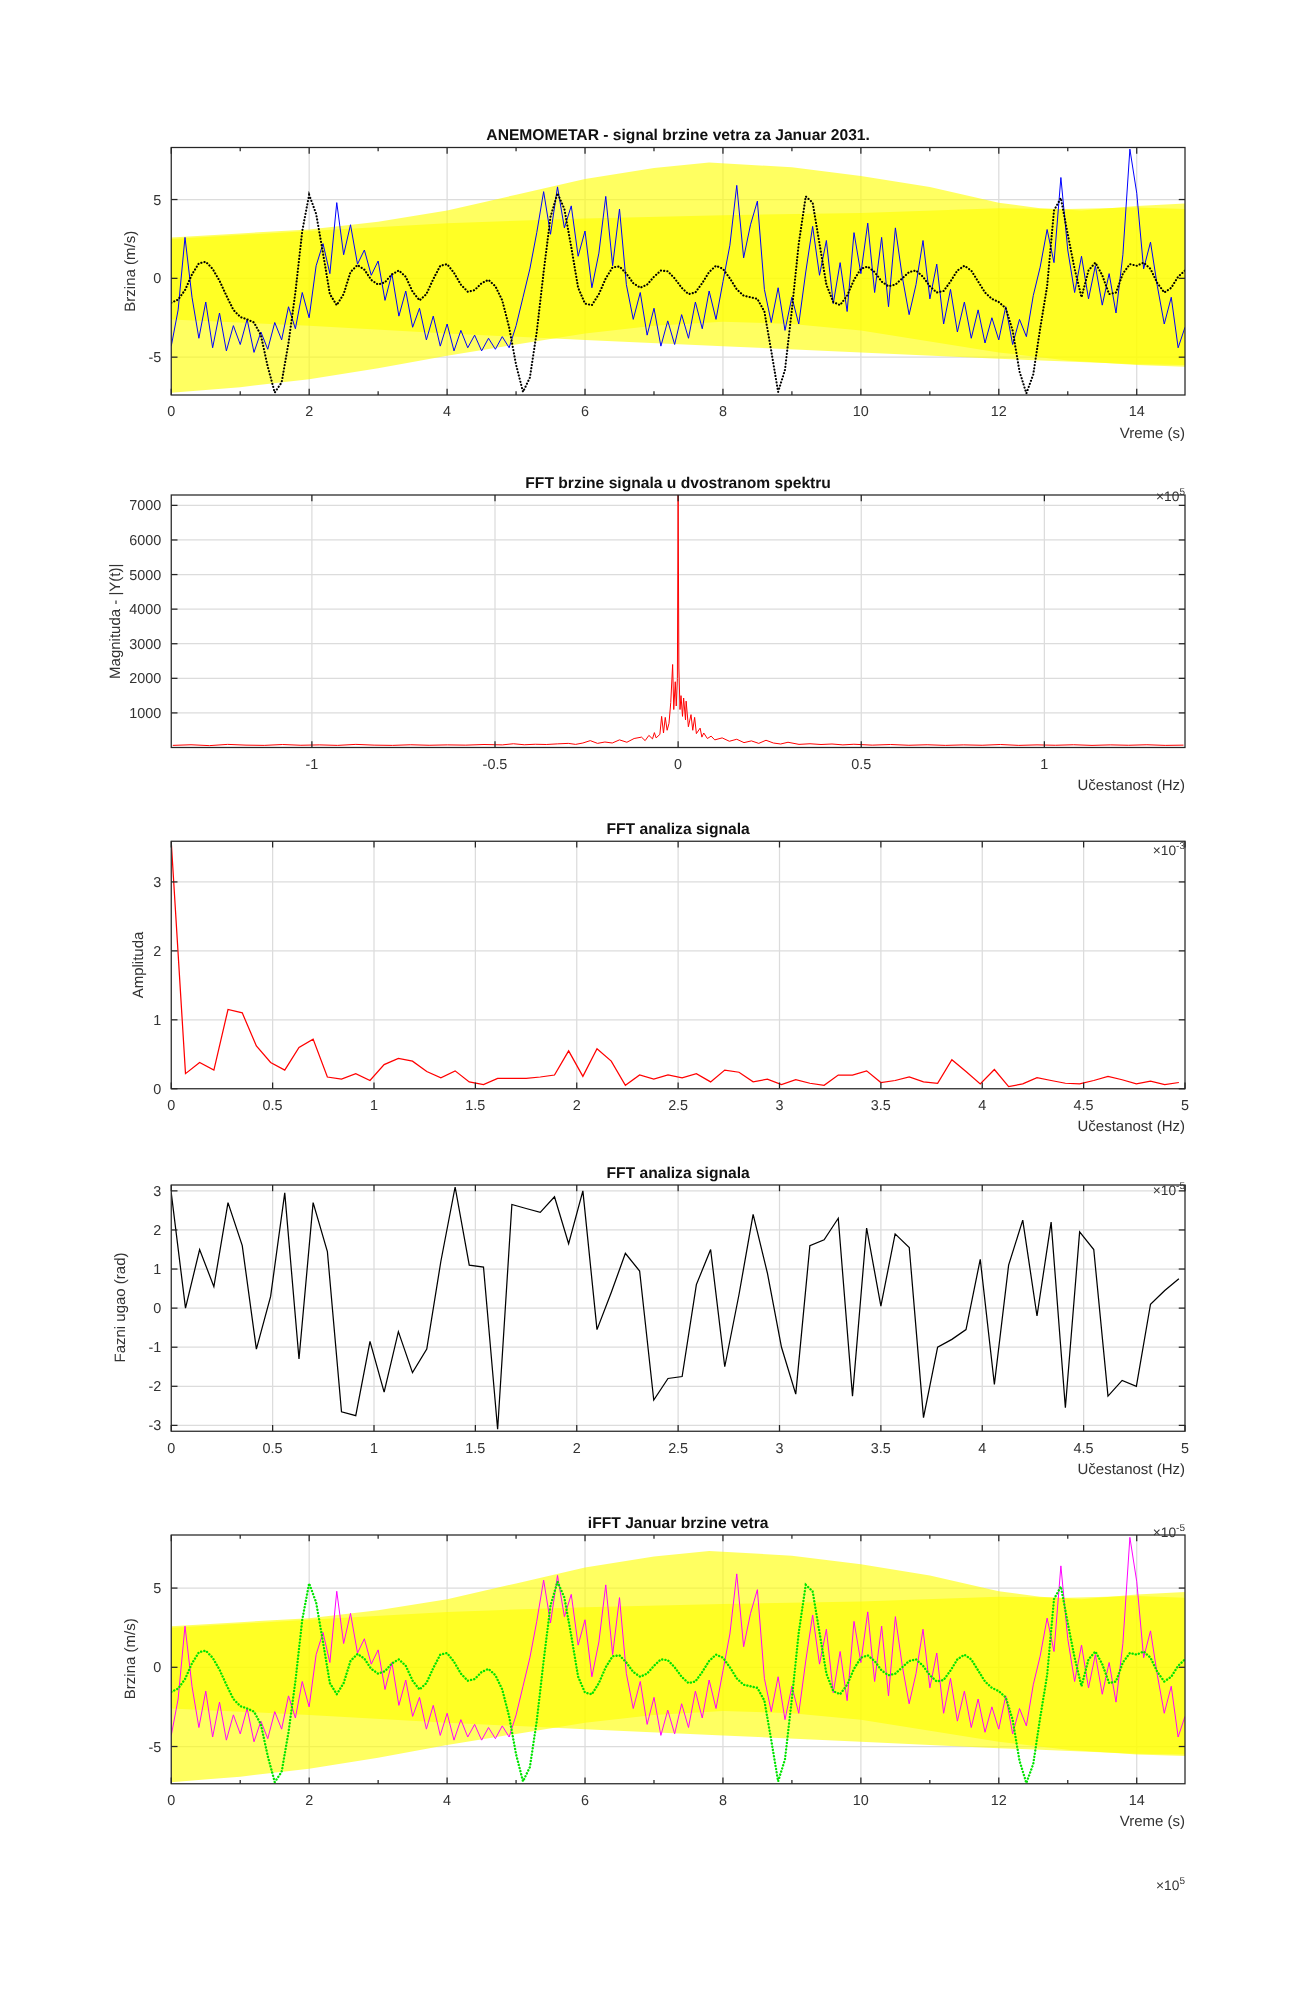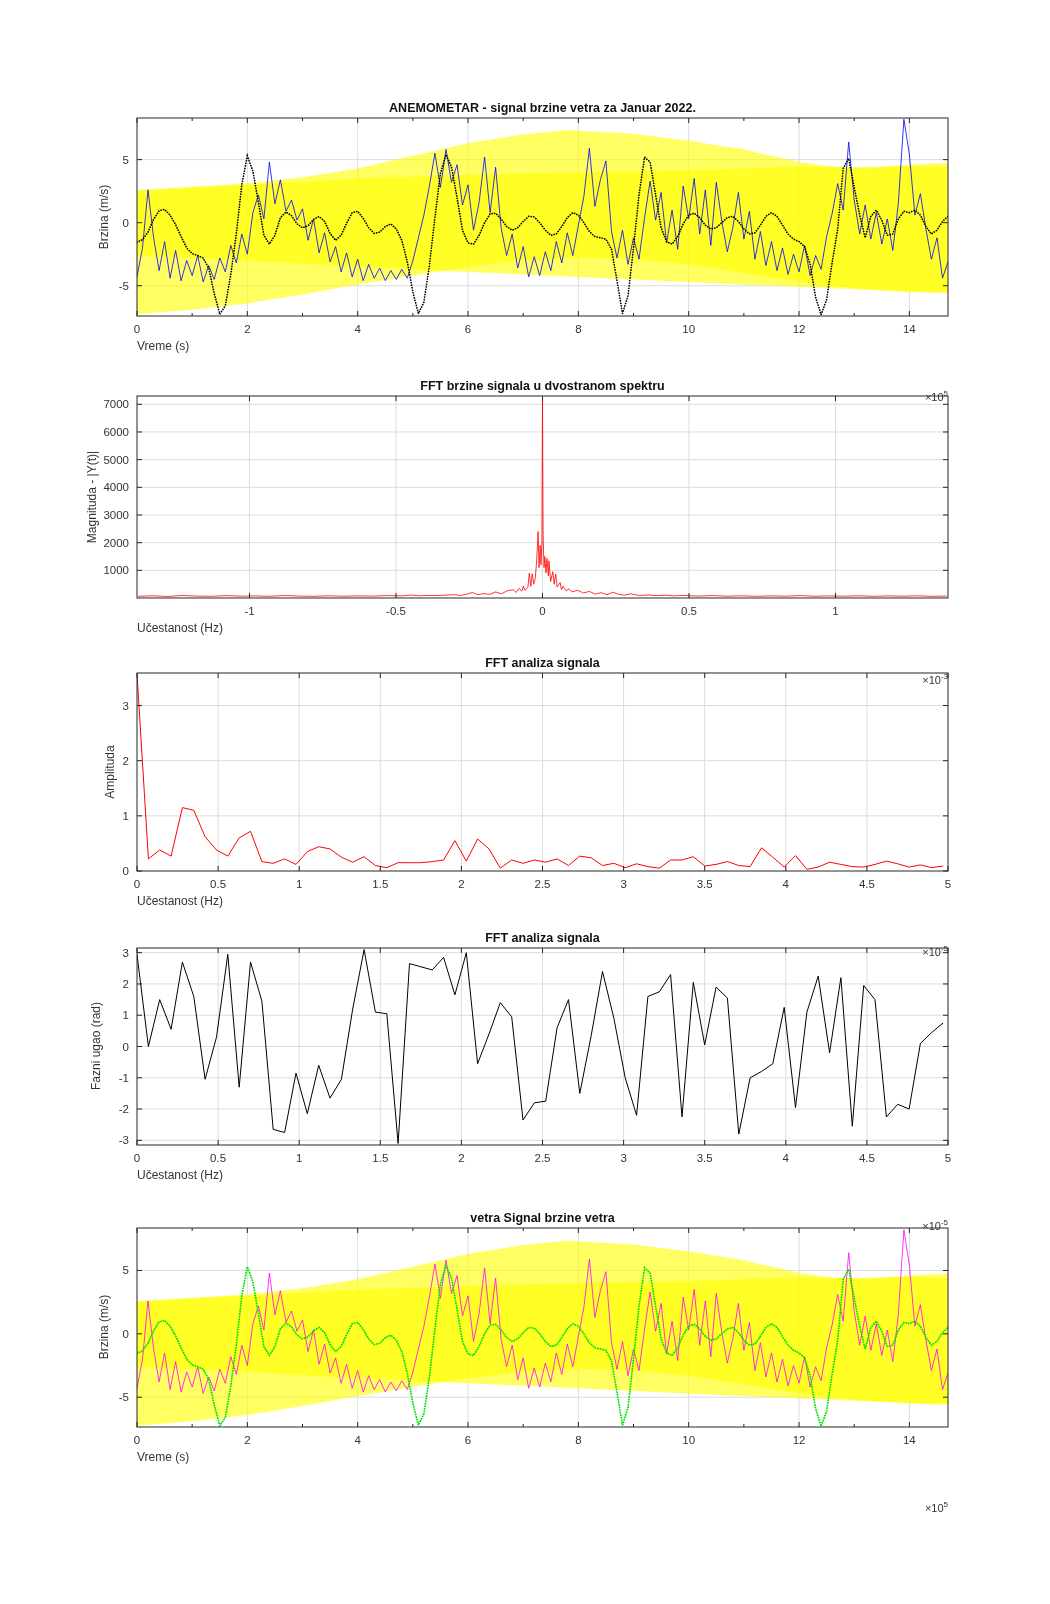--- a/index.html
+++ b/index.html
@@ -1,20 +1,20 @@
 <!DOCTYPE html>
 <html><head>
 <meta charset="utf-8">
 <style>
   html,body{margin:0;padding:0;background:#ffffff;}
   body{width:1050px;height:1604px;position:relative;font-family:"Liberation Sans",sans-serif;}
   #fig{position:absolute;left:0;top:0;}
   .lbl{position:absolute;color:#2b2b2b;font-size:12px;}
   .ttl{left:137px;width:811px;text-align:center;font-weight:bold;font-size:12.5px;color:#111;}
-  .xlab{left:137px;width:811px;text-align:left;font-size:12px;color:#333;}
+  .xlab{left:137px;width:811px;text-align:right;font-size:12px;color:#333;}
   .expx{left:137px;width:811px;text-align:right;font-size:11px;color:#333;margin-top:44px;}
   .expx sup{font-size:8px;}
   .ylab{transform:translate(-50%,-50%) rotate(-90deg);white-space:nowrap;font-size:12px;color:#333;}
   svg text{font-family:"Liberation Sans",sans-serif;}
 </style>
 </head>
 <body>
 
 <svg id="fig" width="1050" height="1604">
     <g>
@@ -352,25 +352,25 @@
       <text x="129" y="1401.2133757961783" text-anchor="end" font-size="11.5" fill="#333">-5</text>
       <line x1="137" y1="1333.8375796178343" x2="142" y2="1333.8375796178343" stroke="#262626" stroke-width="1"></line>
       <line x1="948" y1="1333.8375796178343" x2="943" y2="1333.8375796178343" stroke="#262626" stroke-width="1"></line>
       <text x="129" y="1337.8375796178343" text-anchor="end" font-size="11.5" fill="#333">0</text>
       <line x1="137" y1="1270.4617834394903" x2="142" y2="1270.4617834394903" stroke="#262626" stroke-width="1"></line>
       <line x1="948" y1="1270.4617834394903" x2="943" y2="1270.4617834394903" stroke="#262626" stroke-width="1"></line>
       <text x="129" y="1274.4617834394903" text-anchor="end" font-size="11.5" fill="#333">5</text>
     </g>
   </svg>
 
-<div class="lbl ttl" style="top:101px">ANEMOMETAR - signal brzine vetra za Januar 2022.</div>
+<div class="lbl ttl" style="top:101px">ANEMOMETAR - signal brzine vetra za Januar 2031.</div>
 <div class="lbl ttl" style="top:379px">FFT brzine signala u dvostranom spektru</div>
 <div class="lbl ttl" style="top:656px">FFT analiza signala</div>
 <div class="lbl ttl" style="top:931px">FFT analiza signala</div>
-<div class="lbl ttl" style="top:1211px">vetra Signal brzine vetra</div>
+<div class="lbl ttl" style="top:1211px">iFFT Januar brzine vetra</div>
 
 <div class="lbl xlab" style="top:339px">Vreme (s)</div>
 <div class="lbl xlab" style="top:621px">Učestanost (Hz)</div>
 <div class="lbl xlab" style="top:894px">Učestanost (Hz)</div>
 <div class="lbl xlab" style="top:1168px">Učestanost (Hz)</div>
 <div class="lbl xlab" style="top:1450px">Vreme (s)</div>
 
 <div class="lbl ylab" style="left:104px;top:217px">Brzina (m/s)</div>
 <div class="lbl ylab" style="left:92px;top:497px">Magnituda - |Y(t)|</div>
 <div class="lbl ylab" style="left:110px;top:772px">Amplituda</div>

